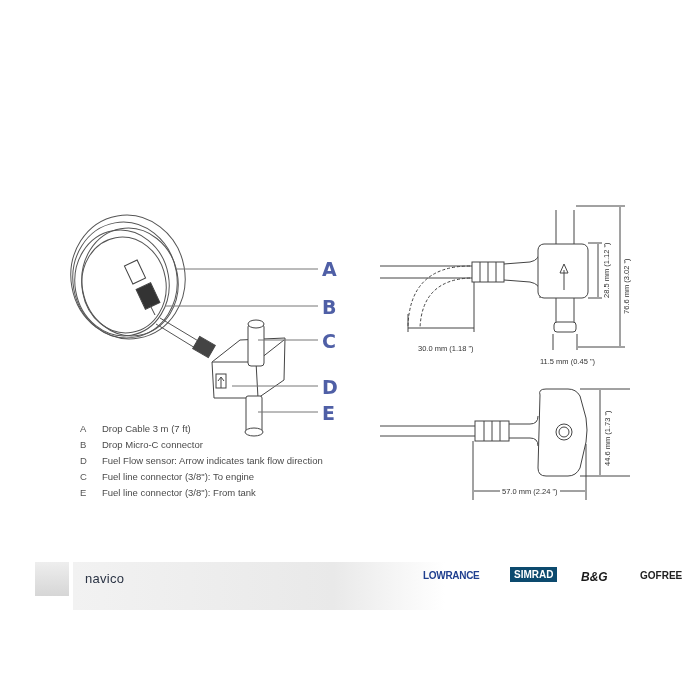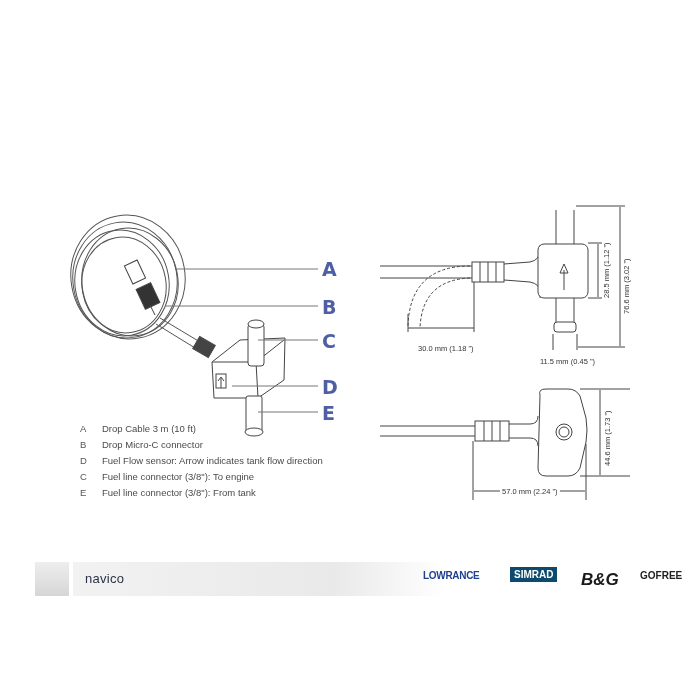--- a/index.html
+++ b/index.html
@@ -7,26 +7,26 @@
     .diagram { position: absolute; left: 0; top: 0; width: 700px; height: 700px; }
     .callout { position: absolute; font-family: "DejaVu Sans", sans-serif; font-weight: bold; font-size: 19px; color: #4f5fa6; }
     .legend { position: absolute; left: 80px; top: 421px; font-size: 9.5px; color: #4a4a4a; }
     .legend-row { display: flex; height: 16px; line-height: 16px; }
     .legend-key { width: 22px; color: #555; }
     .legend-text { white-space: nowrap; }
     .dim { position: absolute; font-size: 7.5px; color: #333; white-space: nowrap; }
     .dim.vert { transform: rotate(-90deg); transform-origin: left top; }
     .footer { position: absolute; left: 35px; top: 562px; width: 665px; height: 34px; }
     .footer-left { position: absolute; left: 0; top: 0; width: 34px; height: 34px; background: linear-gradient(180deg, #eeeeee, #d6d6d6); }
-    .footer-bar { position: absolute; left: 38px; top: 0; width: 372px; height: 34px; background: linear-gradient(90deg, #f2f2f2 0%, #e9e9e9 70%, #ffffff 100%); }
+    .footer-bar { position: absolute; left: 38px; top: 0; width: 372px; height: 48px; background: linear-gradient(90deg, #f2f2f2 0%, #e9e9e9 70%, #ffffff 100%); }
     .footer-navico { position: absolute; left: 12px; top: 9px; font-size: 13px; color: #2a3344; letter-spacing: 0.3px; }
     .brand { position: absolute; top: 570px; font-weight: bold; font-style: italic; font-size: 10px; }
     .brand.lowrance { left: 423px; color: #1f3f8f; font-style: normal; letter-spacing: -0.3px; }
     .brand.simrad { left: 510px; top: 567px; background: #0c4a6e; color: #fff; padding: 2px 4px; font-style: normal; }
-    .brand.bg { left: 581px; color: #1a1a1a; font-size: 17px; }
+    .brand.bg { left: 581px; color: #1a1a1a; font-size: 12px; }
     .brand.gofree { left: 640px; color: #222; font-style: normal; }
   </style>
 </head>
 <body>
 
 <svg class="diagram" viewBox="0 0 700 700" width="700" height="700">
   <g fill="none" stroke="#444" stroke-width="1">
 
     <g stroke="#555">
       <ellipse cx="125" cy="280" rx="52" ry="58" transform="rotate(-10 125 280)"></ellipse>
@@ -123,21 +123,21 @@
 
 <div class="callout" style="left:322px;top:258px;">A</div>
 <div class="callout" style="left:322px;top:296px;">B</div>
 <div class="callout" style="left:322px;top:330px;">C</div>
 <div class="callout" style="left:322px;top:376px;">D</div>
 <div class="callout" style="left:322px;top:402px;">E</div>
 
 <div class="legend">
   <div class="legend-row">
       <span class="legend-key">A</span>
-      <span class="legend-text">Drop Cable 3 m (10 ft)</span>
+      <span class="legend-text">Drop Cable 3 m (7 ft)</span>
     </div>
   <div class="legend-row">
       <span class="legend-key">B</span>
       <span class="legend-text">Drop Micro-C connector</span>
     </div>
   <div class="legend-row">
       <span class="legend-key">D</span>
       <span class="legend-text">Fuel Flow sensor: Arrow indicates tank flow direction</span>
     </div>
   <div class="legend-row">

